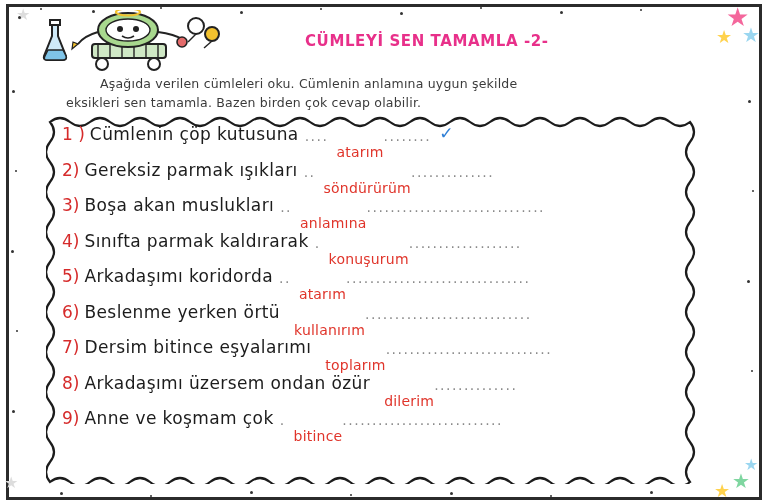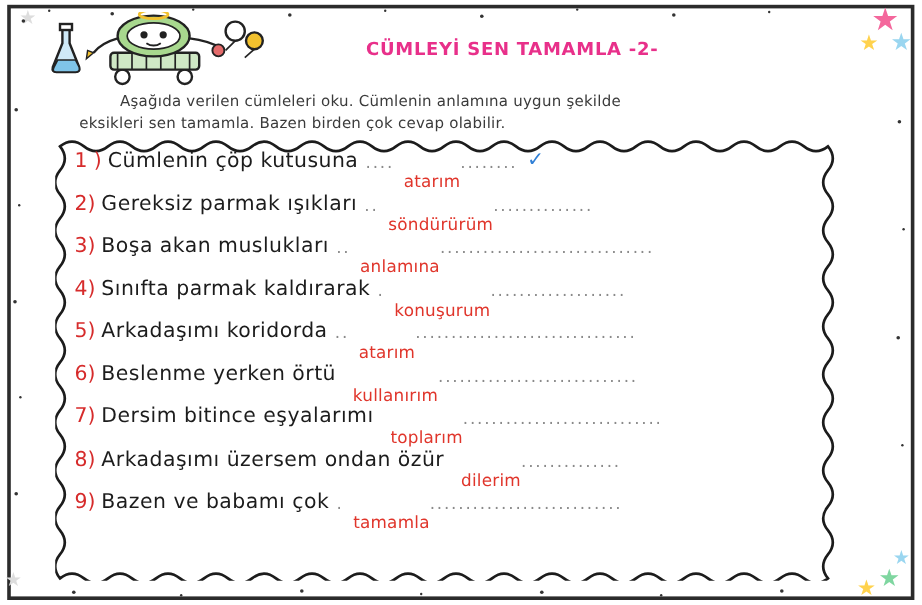--- a/index.html
+++ b/index.html
@@ -315,20 +315,20 @@
     <div class="qrow">
       <span class="qnum">8)</span>
       <span class="qtext">Arkadaşımı üzersem ondan özür</span>
       <span class="leaddots"></span>
       <span class="answer">dilerim</span>
       <span class="dots">..............</span>
     </div>
 
     <div class="qrow">
       <span class="qnum">9)</span>
-      <span class="qtext">Bazen ve babamı çok</span>
+      <span class="qtext">Anne ve koşmam çok</span>
       <span class="leaddots">.</span>
-      <span class="answer">tamamla</span>
+      <span class="answer">bitince</span>
       <span class="dots">...........................</span>
     </div>
 
   </div>
 </div>
 
 </body></html>

